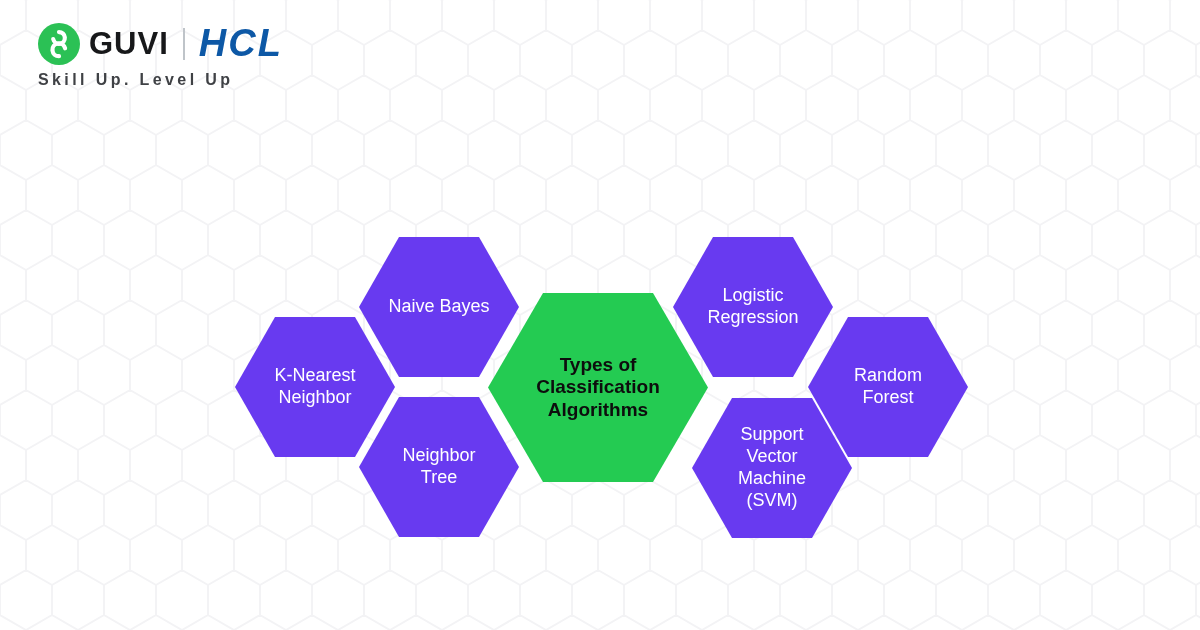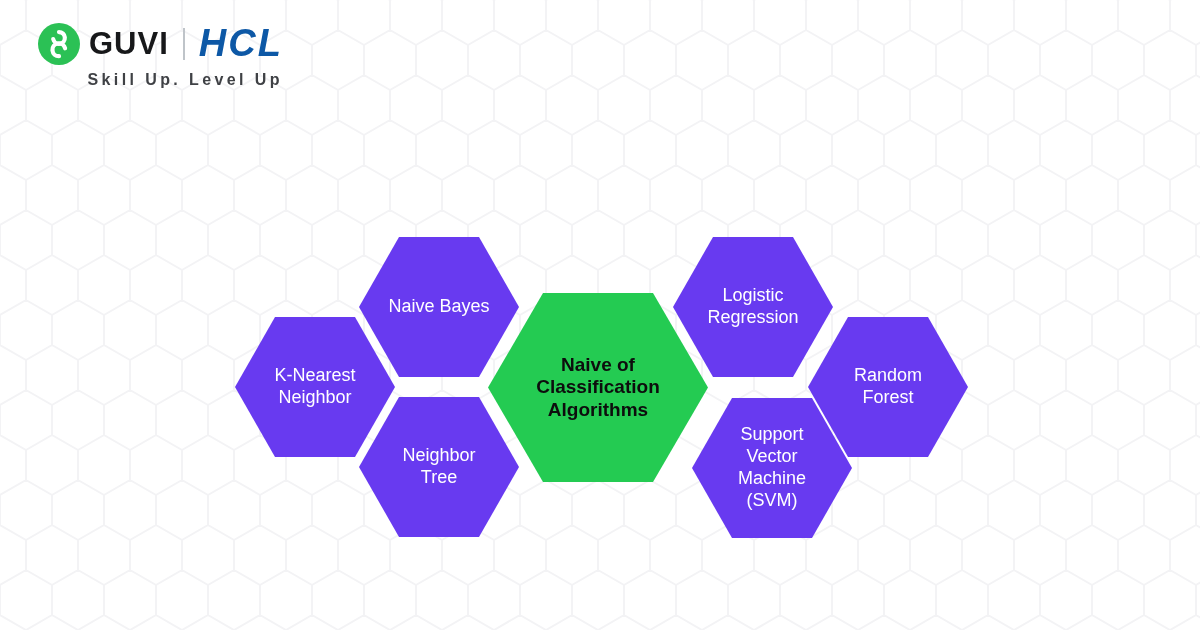--- a/index.html
+++ b/index.html
@@ -20,21 +20,21 @@
   .page { position: absolute; inset: 0; }
   svg.bg {
     position: absolute; inset: 0;
     width: 1200px; height: 630px;
     display: block;
   }
   svg.bg path { stroke: var(--pattern-line); stroke-width: 2; fill: none; }
 
   
   .brand {
-    position: absolute; left: 38px; top: 22px; text-align: right;
+    position: absolute; left: 38px; top: 22px;
   }
   .brand-row { display: flex; align-items: center; }
   .guvi-badge { width: 42px; height: 42px; display: block; }
   .guvi-word {
     font-size: 31px; font-weight: 700; color: #17181a;
     letter-spacing: 1px; margin-left: 9px;
   }
   .logo-divider {
     width: 2px; height: 32px; background: #bfc4c9;
     margin: 0 14px 0 14px;
@@ -120,21 +120,21 @@
 
     <div class="hex hex-node pos-naive">
       <span class="hex-label">Naive Bayes</span>
     </div>
 
     <div class="hex hex-node pos-decision">
       <span class="hex-label">Neighbor Tree</span>
     </div>
 
     <div class="hex hex-center pos-center">
-      <span class="hex-label">Naive of Classification Algorithms</span>
+      <span class="hex-label">Types of Classification Algorithms</span>
     </div>
 
     <div class="hex hex-node pos-logistic">
       <span class="hex-label">Logistic Regression</span>
     </div>
 
     <div class="hex hex-node pos-svm">
       <span class="hex-label">Support Vector Machine (SVM)</span>
     </div>
 

